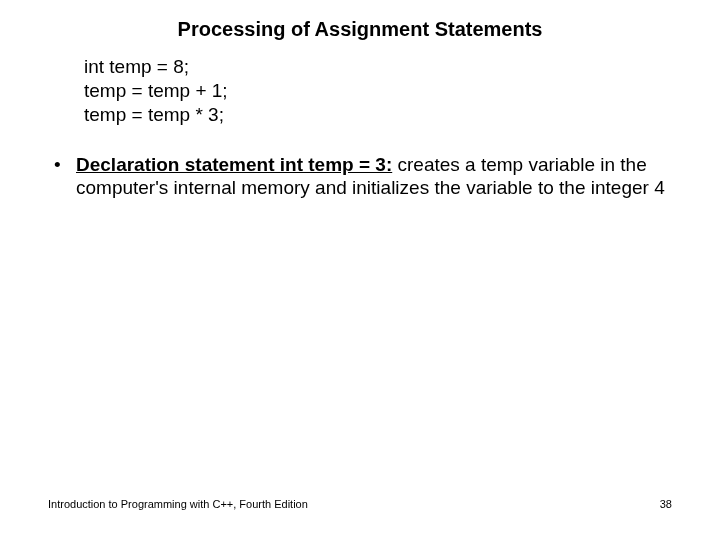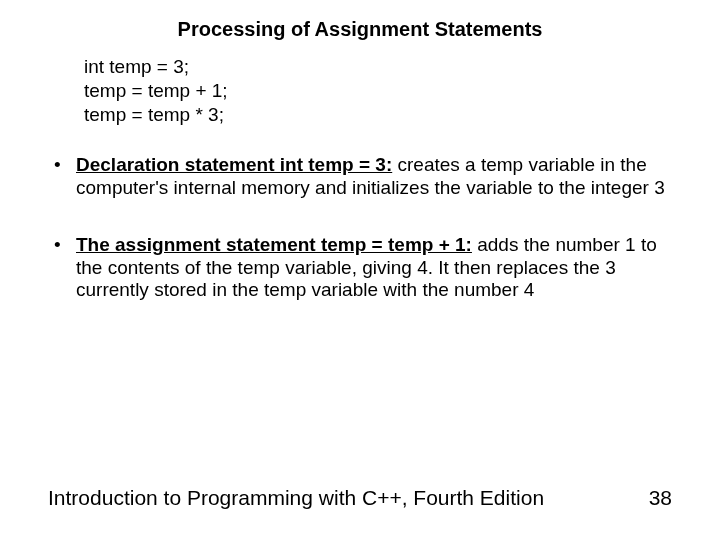--- a/index.html
+++ b/index.html
@@ -44,39 +44,36 @@
     font-size: 19px;
   }
   .bold { font-weight: bold; text-decoration: underline; }
   .footer {
     position: absolute;
     bottom: 30px;
     left: 48px;
     right: 48px;
     display: flex;
     justify-content: space-between;
-    font-size: 21px;
+    font-size: 11px;
   }
 </style>
 </head>
 <body>
 
 <h1 class="title">Processing of Assignment Statements</h1>
 
 <div class="code-block">
-  <div>int temp = 3;</div>
+  <div>int temp = 8;</div>
   <div>temp = temp + 1;</div>
   <div>temp = temp * 3;</div>
 </div>
 
 <ul class="bullets">
   <li>
-    <span class="bold">Declaration statement int temp = 3:</span><span> creates a temp variable in the computer's internal memory and initializes the variable to the integer 3</span>
-  </li>
-  <li>
-    <span class="bold">The assignment statement temp = temp + 1:</span><span> adds the number 1 to the contents of the temp variable, giving 4. It then replaces the 3 currently stored in the temp variable with the number 4</span>
+    <span class="bold">Declaration statement int temp = 3:</span><span> creates a temp variable in the computer's internal memory and initializes the variable to the integer 4</span>
   </li>
 </ul>
 
 <div class="footer">
   <span>Introduction to Programming with C++, Fourth Edition</span>
   <span>38</span>
 </div>
 
 </body></html>

